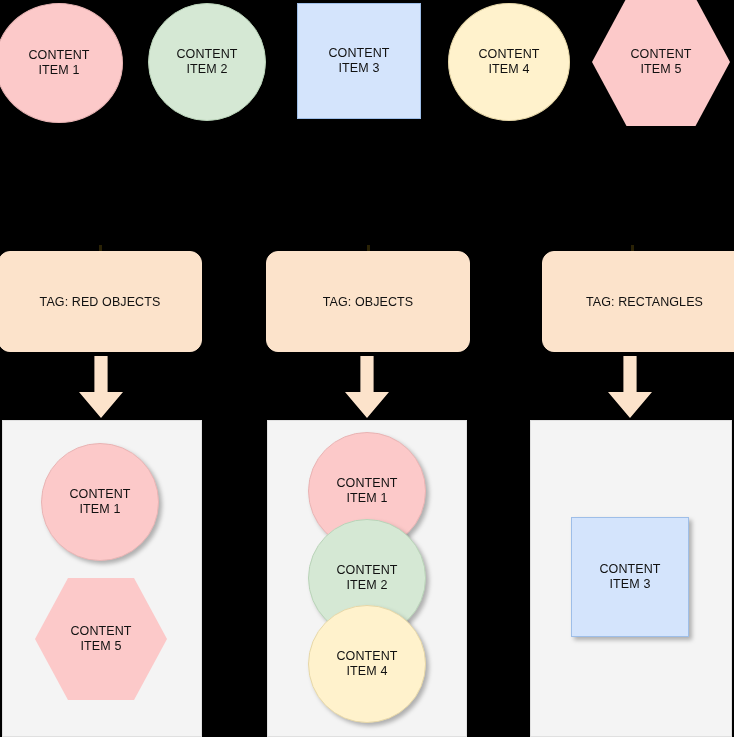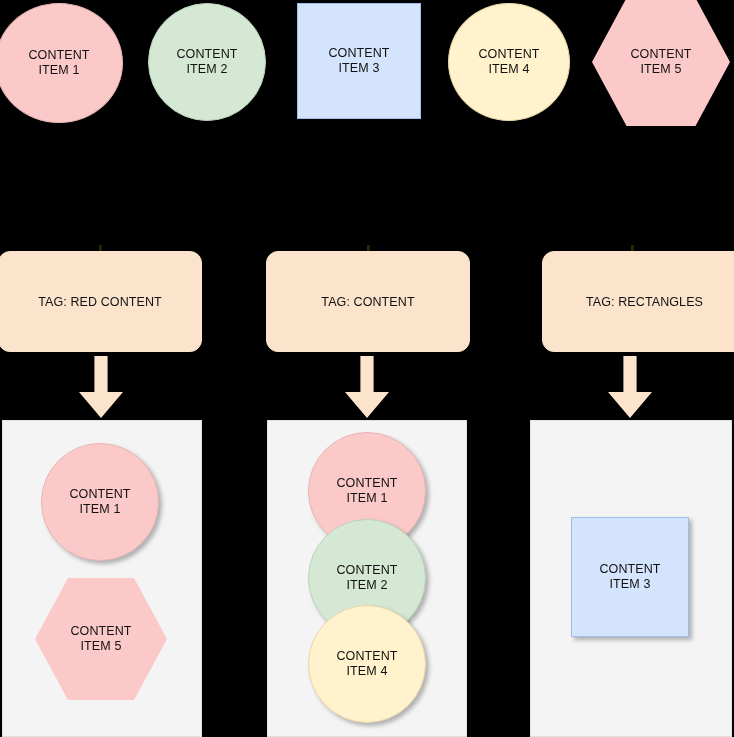--- a/index.html
+++ b/index.html
@@ -108,25 +108,25 @@
       <div class="node circle" style="left: 448px; top: 3px; width: 122px; height: 118px; background: rgb(255, 242, 204); border: 1px solid rgb(230, 215, 168);">
         <div class="label">CONTENT
 ITEM 4</div>
       </div>
       <div class="node hex" style="left: 592px; top: -2px; width: 138px; height: 128px; background: rgb(252, 201, 201);">
         <div class="label">CONTENT
 ITEM 5</div>
       </div>
     </div>
     <div class="node tagbox" style="left: -2px; top: 251px; width: 204px; height: 101px;">
-      <div class="label">TAG: RED CONTENT</div>
+      <div class="label">TAG: RED OBJECTS</div>
     </div>
     <div class="tag-stub" style="left: 99px; top: 245px;"></div>
     <div class="node tagbox" style="left: 266px; top: 251px; width: 204px; height: 101px;">
-      <div class="label">TAG: CONTENT</div>
+      <div class="label">TAG: OBJECTS</div>
     </div>
     <div class="tag-stub" style="left: 367px; top: 245px;"></div>
     <div class="node tagbox" style="left: 542px; top: 251px; width: 205px; height: 101px;">
       <div class="label">TAG: RECTANGLES</div>
     </div>
     <div class="tag-stub" style="left: 630.5px; top: 245px;"></div>
     <div class="block-arrow" style="left: 79px; top: 356px; width: 44px; height: 62px;"></div>
     <div class="block-arrow" style="left: 345px; top: 356px; width: 44px; height: 62px;"></div>
     <div class="block-arrow" style="left: 608px; top: 356px; width: 44px; height: 62px;"></div>
     <div class="panel" style="left: 2px; top: 420px; width: 200px; height: 317px; background: rgb(244, 244, 244); border-color: rgb(224, 224, 224);"></div>

